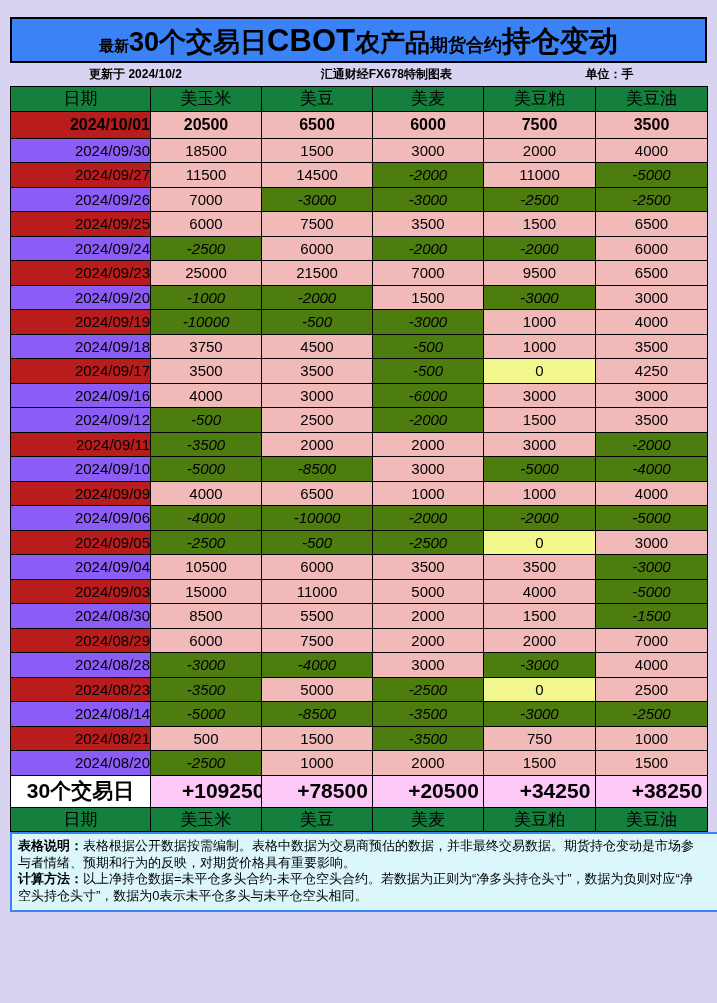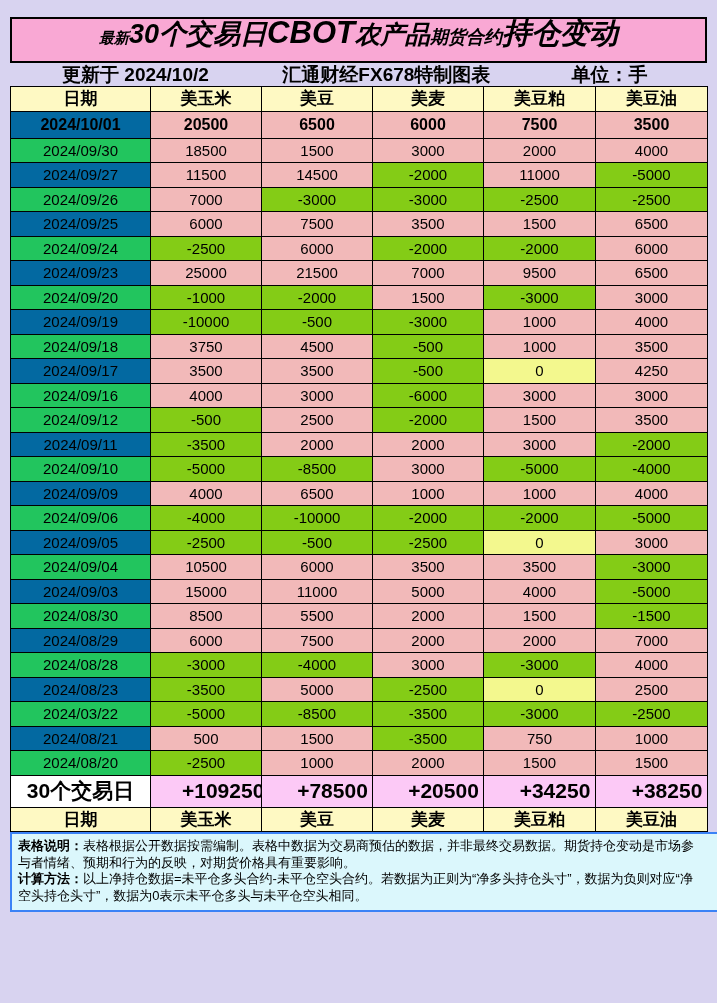--- a/index.html
+++ b/index.html
@@ -8,42 +8,41 @@
     background:#d8d3f0;
     font-family:"Liberation Sans",sans-serif;
     color:#000;
     -webkit-font-smoothing:none;
   }
   .wrap{padding:17px 10px 0 10px;}
 
   
   .title-box{
     border:2px solid #000;
-    background:#f9a8d4;
+    background:#3b82f6;
     height:42px;
     text-align:center;
-    line-height:28px;
+    line-height:44px;
     white-space:nowrap;
     overflow:hidden;
-    font-style:italic;
   }
   .title-box span{font-weight:bold;}
   .t-s {font-size:15px;}
   .t-l {font-size:27px;}
   .t-xl{font-size:31px;}
   .t-ml{font-size:25px;}
   .t-m {font-size:18px;}
   .t-xl2{font-size:29px;}
 
   
   .subtitle{
     height:23px;
     display:flex;
     align-items:center;
-    font-size:19px;
+    font-size:12px;
     font-weight:bold;
   }
   .sub-left {width:36%;text-align:center;}
   .sub-mid  {width:36%;text-align:center;}
   .sub-right{width:28%;text-align:center;}
 
   
   table{
     border-collapse:collapse;
     width:697px;
@@ -53,29 +52,29 @@
     border:1.5px solid #000;
     height:23.5px;
     text-align:center;
     vertical-align:middle;
     font-size:15px;
     padding:0;
     overflow:hidden;
     white-space:nowrap;
   }
   thead th, tr.bottom-header td{
-    background:#fef9c3;
-    font-weight:bold;
+    background:#15803d;
+    font-weight:normal;
     font-size:17px;
   }
   td.pos {background:#f2b9b9;}
-  td.neg {background:#84cc16;}
+  td.neg {background:#4d7c0f;font-style:italic;}
   td.zero{background:#f3f88e;}
-  td.date-a{background:#0369a1;}
-  td.date-b{background:#22c55e;}
+  td.date-a{background:#b91c1c;text-align:right;}
+  td.date-b{background:#8b5cf6;text-align:right;}
   tr.first td{font-weight:bold;font-size:16px;height:26px;}
   tr.totals td{font-weight:bold;font-size:21px;height:31px;}
   tr.totals td.label{background:#ffffff;}
   tr.totals td.val{background:#fcc9f6;padding-left:31px;}
 
   
   .note-box{
     border:2px solid #3b82f6;
     background:#dbf7fc;
     width:683px;
@@ -307,21 +306,21 @@
         </tr>
         <tr>
           <td class="date-a">2024/08/23</td>
           <td class="neg">-3500</td>
           <td class="pos">5000</td>
           <td class="neg">-2500</td>
           <td class="zero">0</td>
           <td class="pos">2500</td>
         </tr>
         <tr>
-          <td class="date-b">2024/03/22</td>
+          <td class="date-b">2024/08/14</td>
           <td class="neg">-5000</td>
           <td class="neg">-8500</td>
           <td class="neg">-3500</td>
           <td class="neg">-3000</td>
           <td class="neg">-2500</td>
         </tr>
         <tr>
           <td class="date-a">2024/08/21</td>
           <td class="pos">500</td>
           <td class="pos">1500</td>

